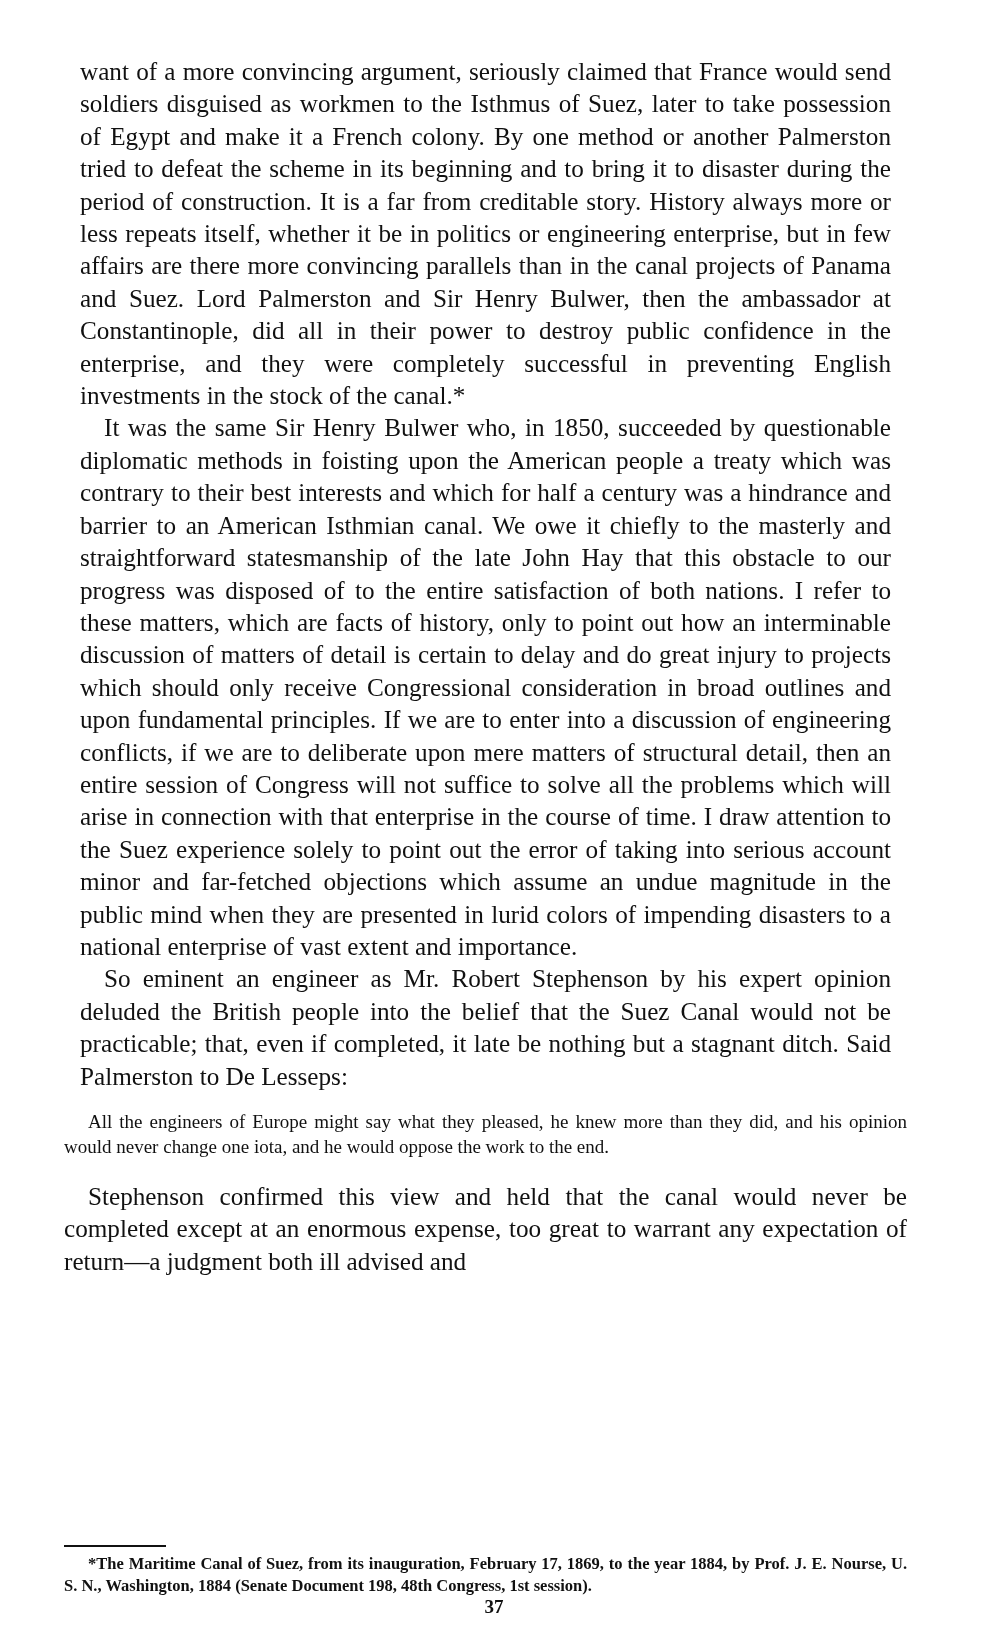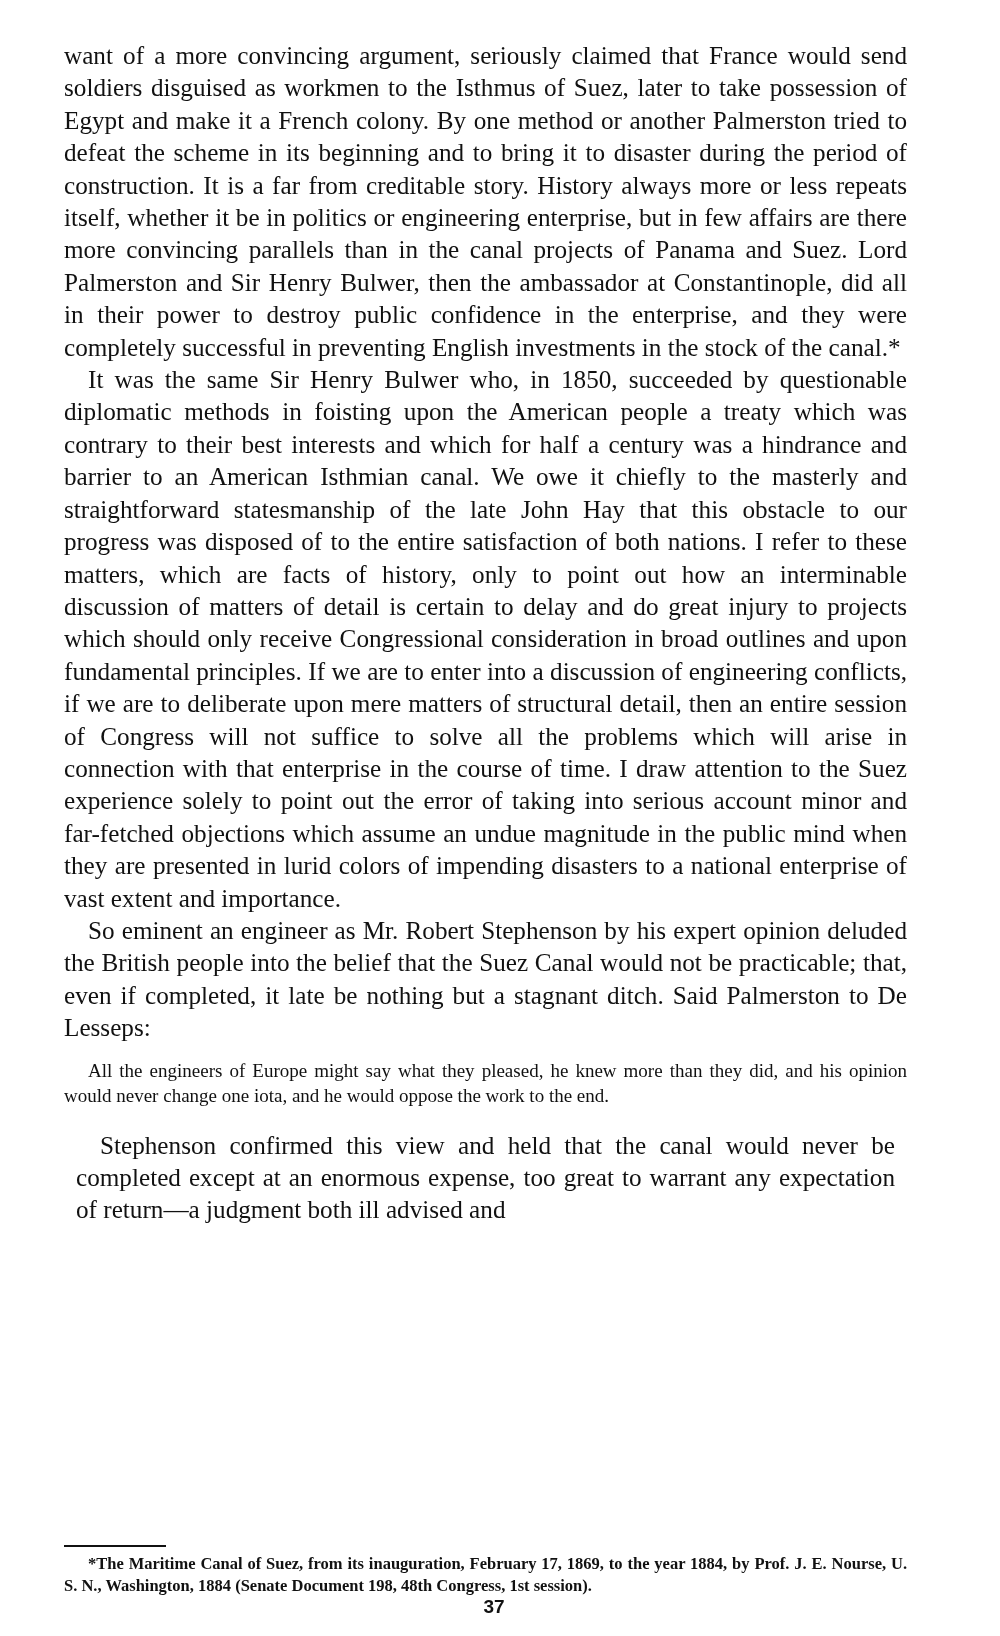--- a/index.html
+++ b/index.html
@@ -1,25 +1,25 @@
 <!DOCTYPE html>
 <html><head>
 <meta charset="utf-8">
 <style>
   html, body { margin: 0; padding: 0; background: #ffffff; }
   body { width: 1000px; height: 1636px; position: relative; overflow: hidden; color: #111; }
   .page { position: absolute; left: 64px; top: 40px; width: 843px; font-family: "Liberation Serif", "DejaVu Serif", serif; }
-  .body-text { font-size: 25.2px; line-height: 32.4px; text-align: justify; margin: 0; }
+  .body-text { font-size: 25.2px; line-height: 32.4px; text-align: justify; margin: 16px; }
   .para { margin: 0; text-indent: 24px; }
   .para.first { text-indent: 0; }
   .quote { font-size: 19px; line-height: 25px; text-align: justify; margin: 13px 0 22px 0; text-indent: 24px; }
-  .after-quote { margin: 12px; text-indent: 24px; }
+  .after-quote { margin: 0; text-indent: 24px; }
   .rule { position: absolute; left: 64px; top: 1545px; width: 102px; height: 2px; background: #111; }
   .footnote { position: absolute; left: 64px; top: 1553px; width: 843px; font-family: "Liberation Serif", serif; font-size: 16.5px; line-height: 22px; font-weight: bold; text-align: justify; text-indent: 24px; }
-  .pagenum { position: absolute; left: 0; width: 988px; top: 1596px; text-align: center; font-family: Liberation Sans, sans-serif; font-size: 19px; font-weight: bold; }
+  .pagenum { position: absolute; left: 0; width: 988px; top: 1596px; text-align: center; font-family: Liberation Serif, serif; font-size: 19px; font-weight: bold; }
 </style>
 </head>
 <body>
 
 <div class="page">
   <div class="body-text">
     <p class="para first">want of a more convincing argument, seriously claimed that France would send soldiers disguised as workmen to the Isthmus of Suez, later to take possession of Egypt and make it a French colony.  By one method or another Palmerston tried to defeat the scheme in its beginning and to bring it to disaster during the period of construction. It is a far from creditable story.  History always more or less repeats itself, whether it be in politics or engineering enterprise, but in few affairs are there more convincing parallels than in the canal projects of Panama and Suez.  Lord Palmerston and Sir Henry Bulwer, then the ambassador at Constantinople, did all in their power to destroy public confidence in the enterprise, and they were completely successful in preventing English investments in the stock of the canal.*</p>
     <p class="para">It was the same Sir Henry Bulwer who, in 1850, succeeded by questionable diplomatic methods in foisting upon the American people a treaty which was contrary to their best interests and which for half a century was a hindrance and barrier to an American Isthmian canal. We owe it chiefly to the masterly and straightforward statesmanship of the late John Hay that this obstacle to our progress was disposed of to the entire satisfaction of both nations.  I refer to these matters, which are facts of history, only to point out how an interminable discussion of matters of detail is certain to delay and do great injury to projects which should only receive Congressional consideration in broad outlines and upon fundamental principles.  If we are to enter into a discussion of engineering conflicts, if we are to deliberate upon mere matters of structural detail, then an entire session of Congress will not suffice to solve all the problems which will arise in connection with that enterprise in the course of time.  I draw attention to the Suez experience solely to point out the error of taking into serious account minor and far-fetched objections which assume an undue magnitude in the public mind when they are presented in lurid colors of impending disasters to a national enterprise of vast extent and importance.</p>
     <p class="para">So eminent an engineer as Mr. Robert Stephenson by his expert opinion deluded the British people into the belief that the Suez Canal would not be practicable; that, even if completed, it late be nothing but a stagnant ditch.  Said Palmerston to De Lesseps:</p>
   </div>

